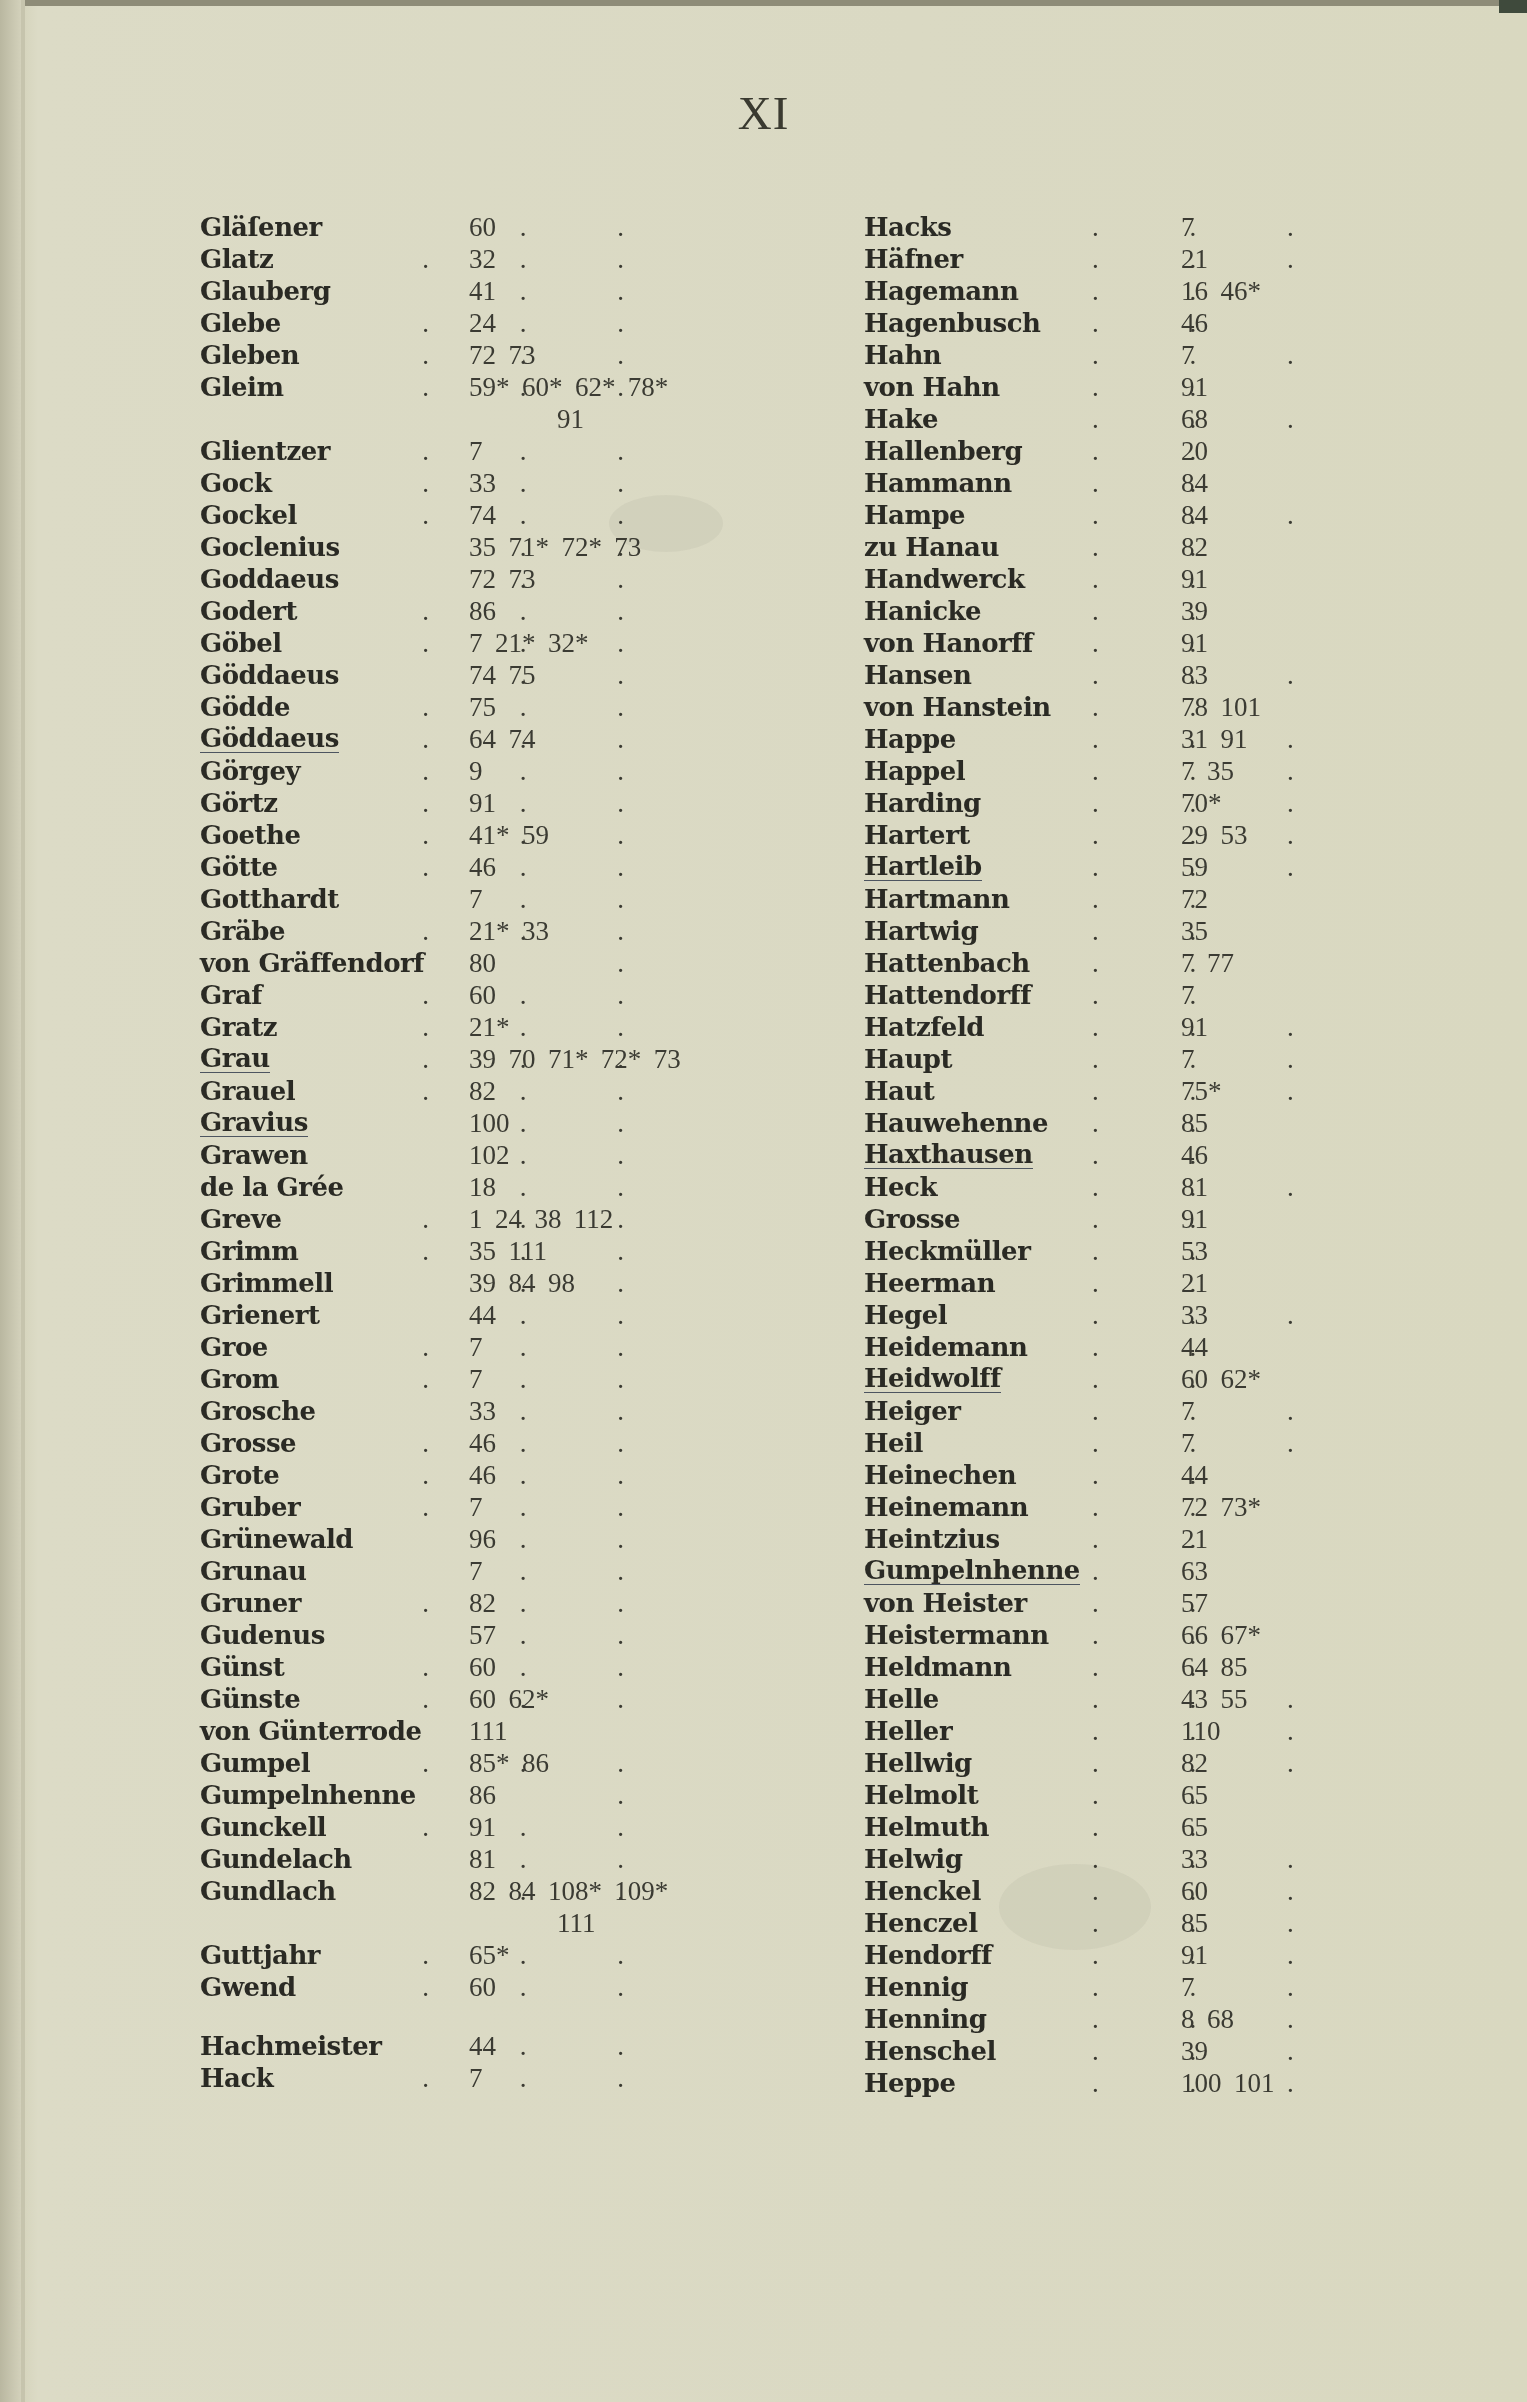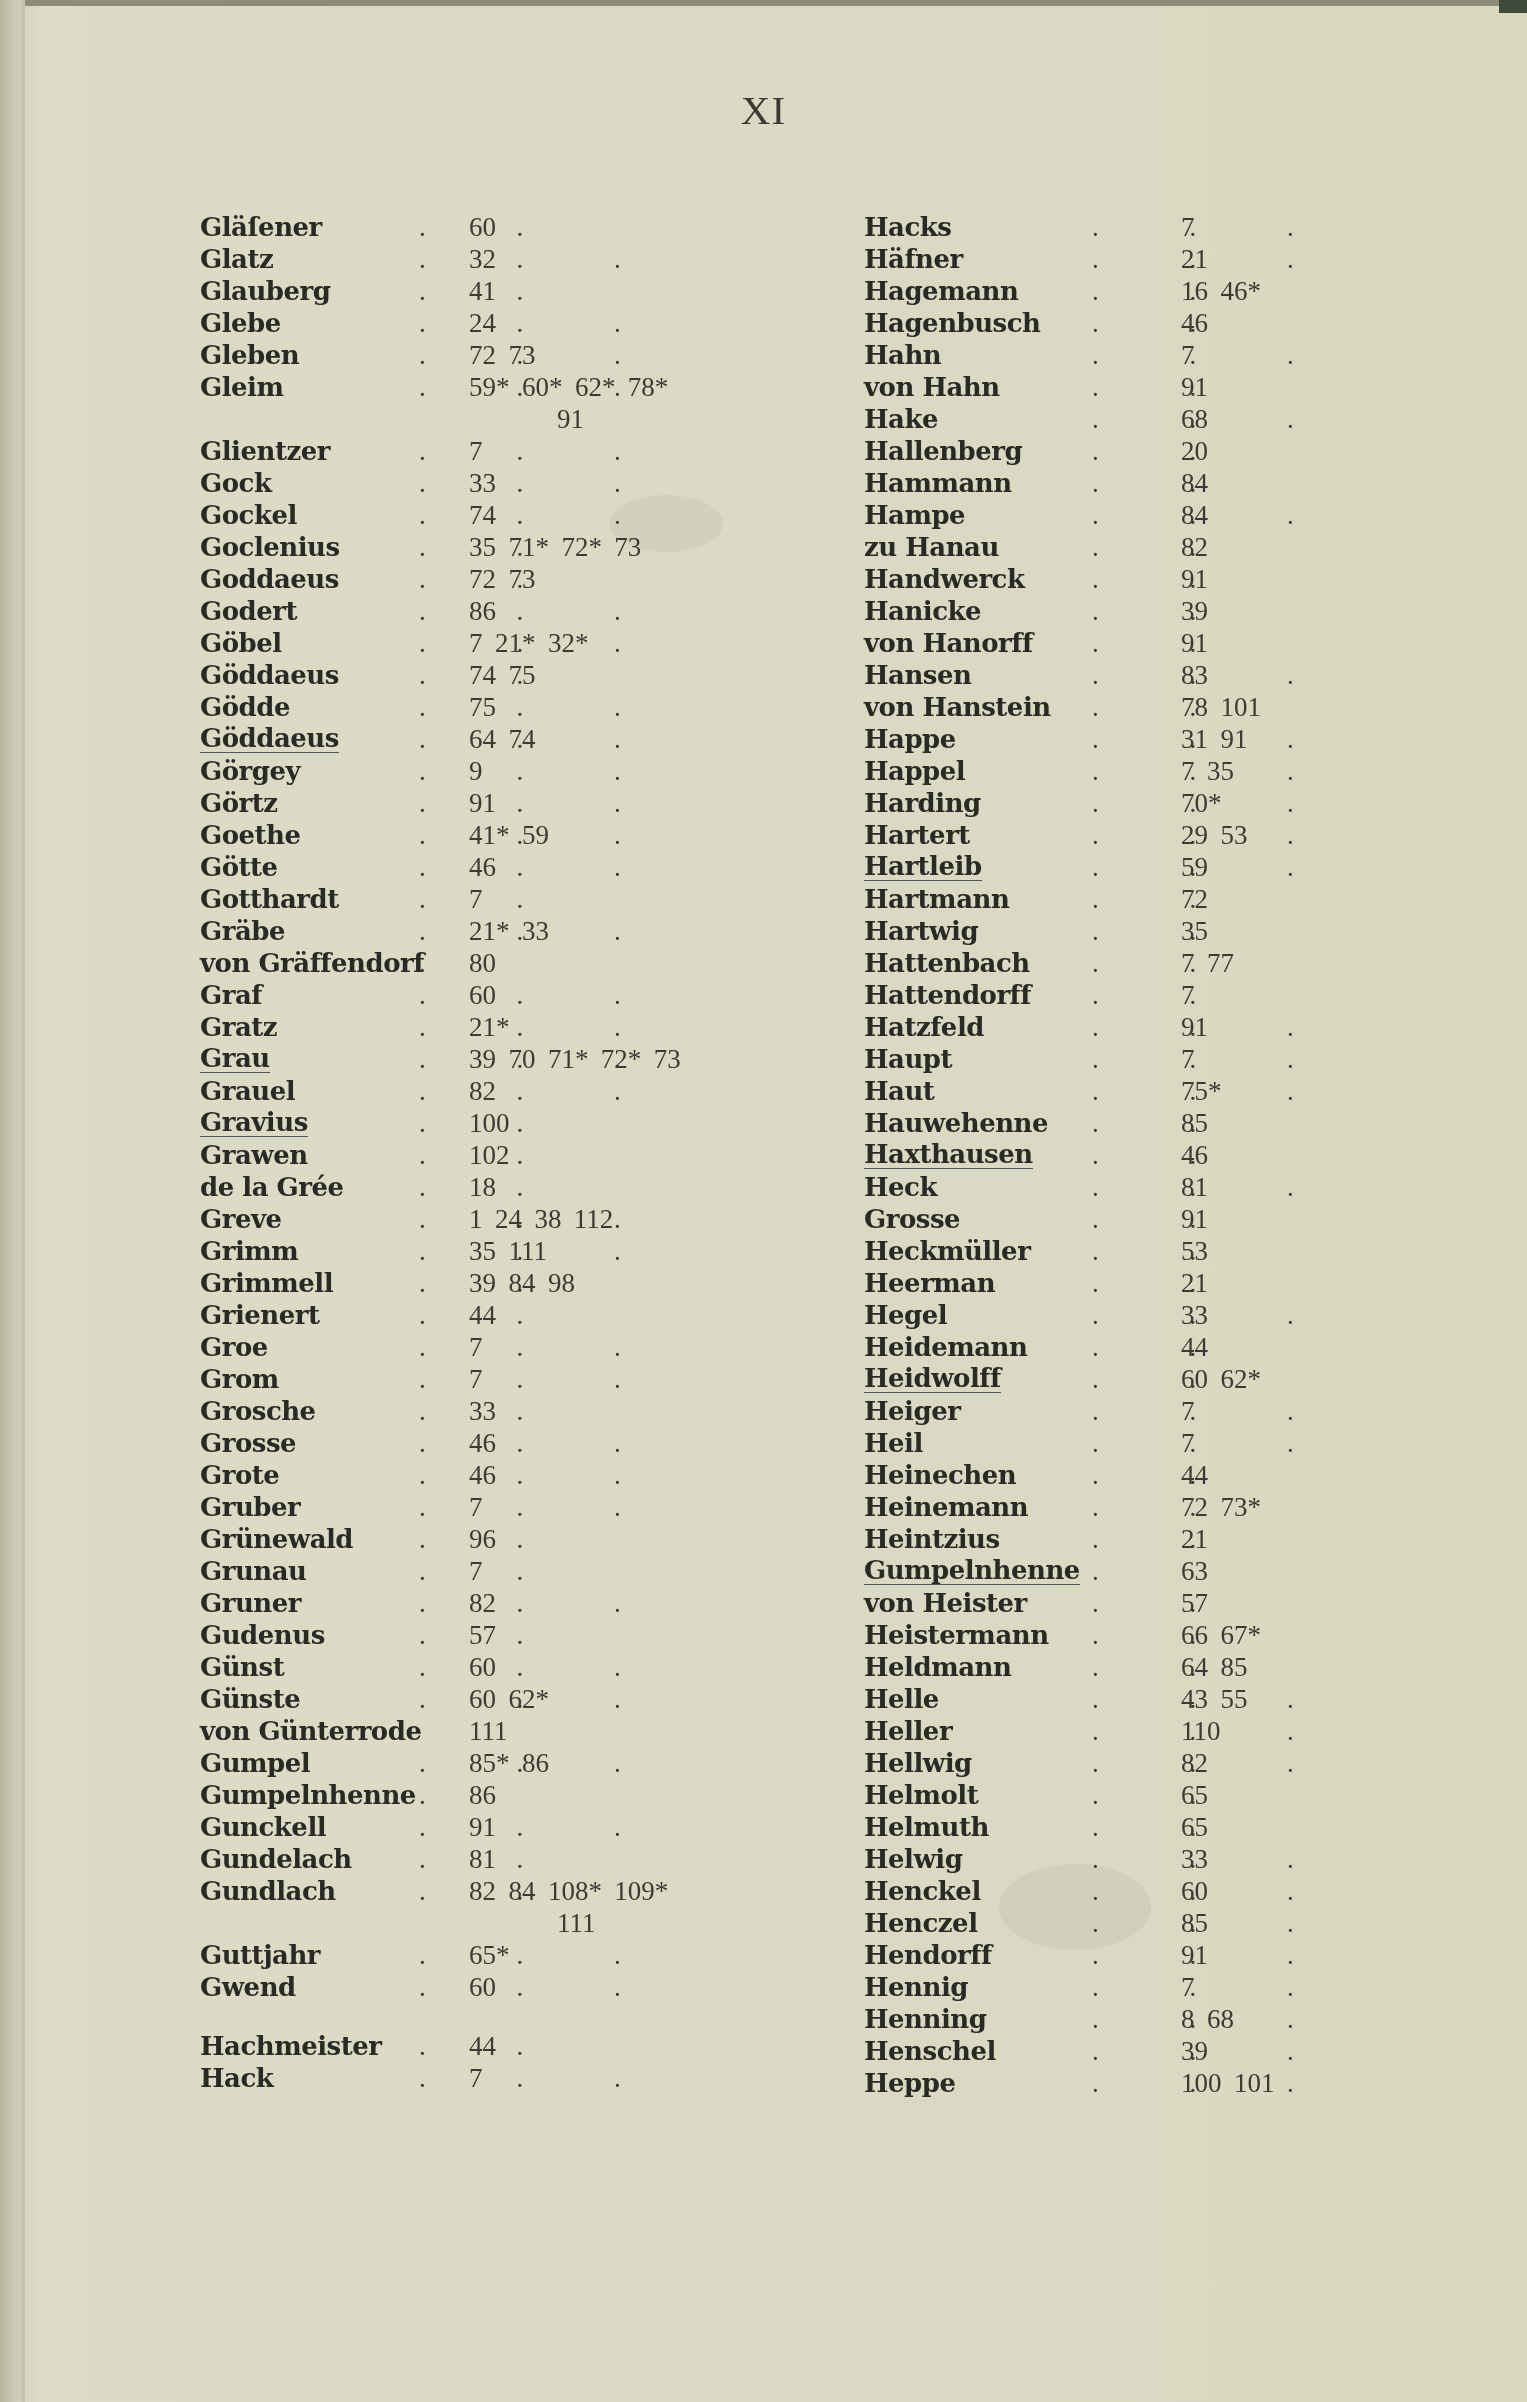--- a/index.html
+++ b/index.html
@@ -11,23 +11,23 @@
   .page {
     position:absolute; left:0; top:0; width:1527px; height:2403px;
     background: linear-gradient(90deg, #cbc9ae 0px, #dcdbc6 38px, #dad9c3 60%, #d9d8c0 100%);
   }
   .edge-top { position:absolute; left:0; top:0; width:1527px; height:5.7px; background:#8e8c78; }
   .edge-left { position:absolute; left:0; top:0; width:21px; height:2403px; background:linear-gradient(90deg,#b9b7a0,#d3d1bb); }
   .edge-left2 { position:absolute; left:21px; top:0; width:3.8px; height:2403px; background:#c6c4ad; }
   .corner { position:absolute; right:0; top:0; width:28.5px; height:13.3px; background:#3f4a3c; }
   .page-number {
     position:absolute; left:0; width:1527px; top:86px; text-align:center;
-    font-family:"Liberation Serif", serif; font-size:41px; color:#3a3a30; letter-spacing:1px;
+    font-family:"Liberation Serif", serif; font-size:47px; color:#3a3a30; letter-spacing:1px;
   }
-  .column { position:absolute; top:211px; }
+  .column { position:absolute; top:211px;text-align:right; }
   .col-left { left:200px; width:609px; }
   .col-right { left:864px; width:533px; }
   .entry {
     position:relative; height:32px; line-height:32px;
     font-size:27px; color:#2b2b26; white-space:nowrap;
   }
   .entry.cont { height:32px; }
   .entry.gap-after { margin-bottom:27px; }
   .name {
     position:absolute; left:0; top:0;

